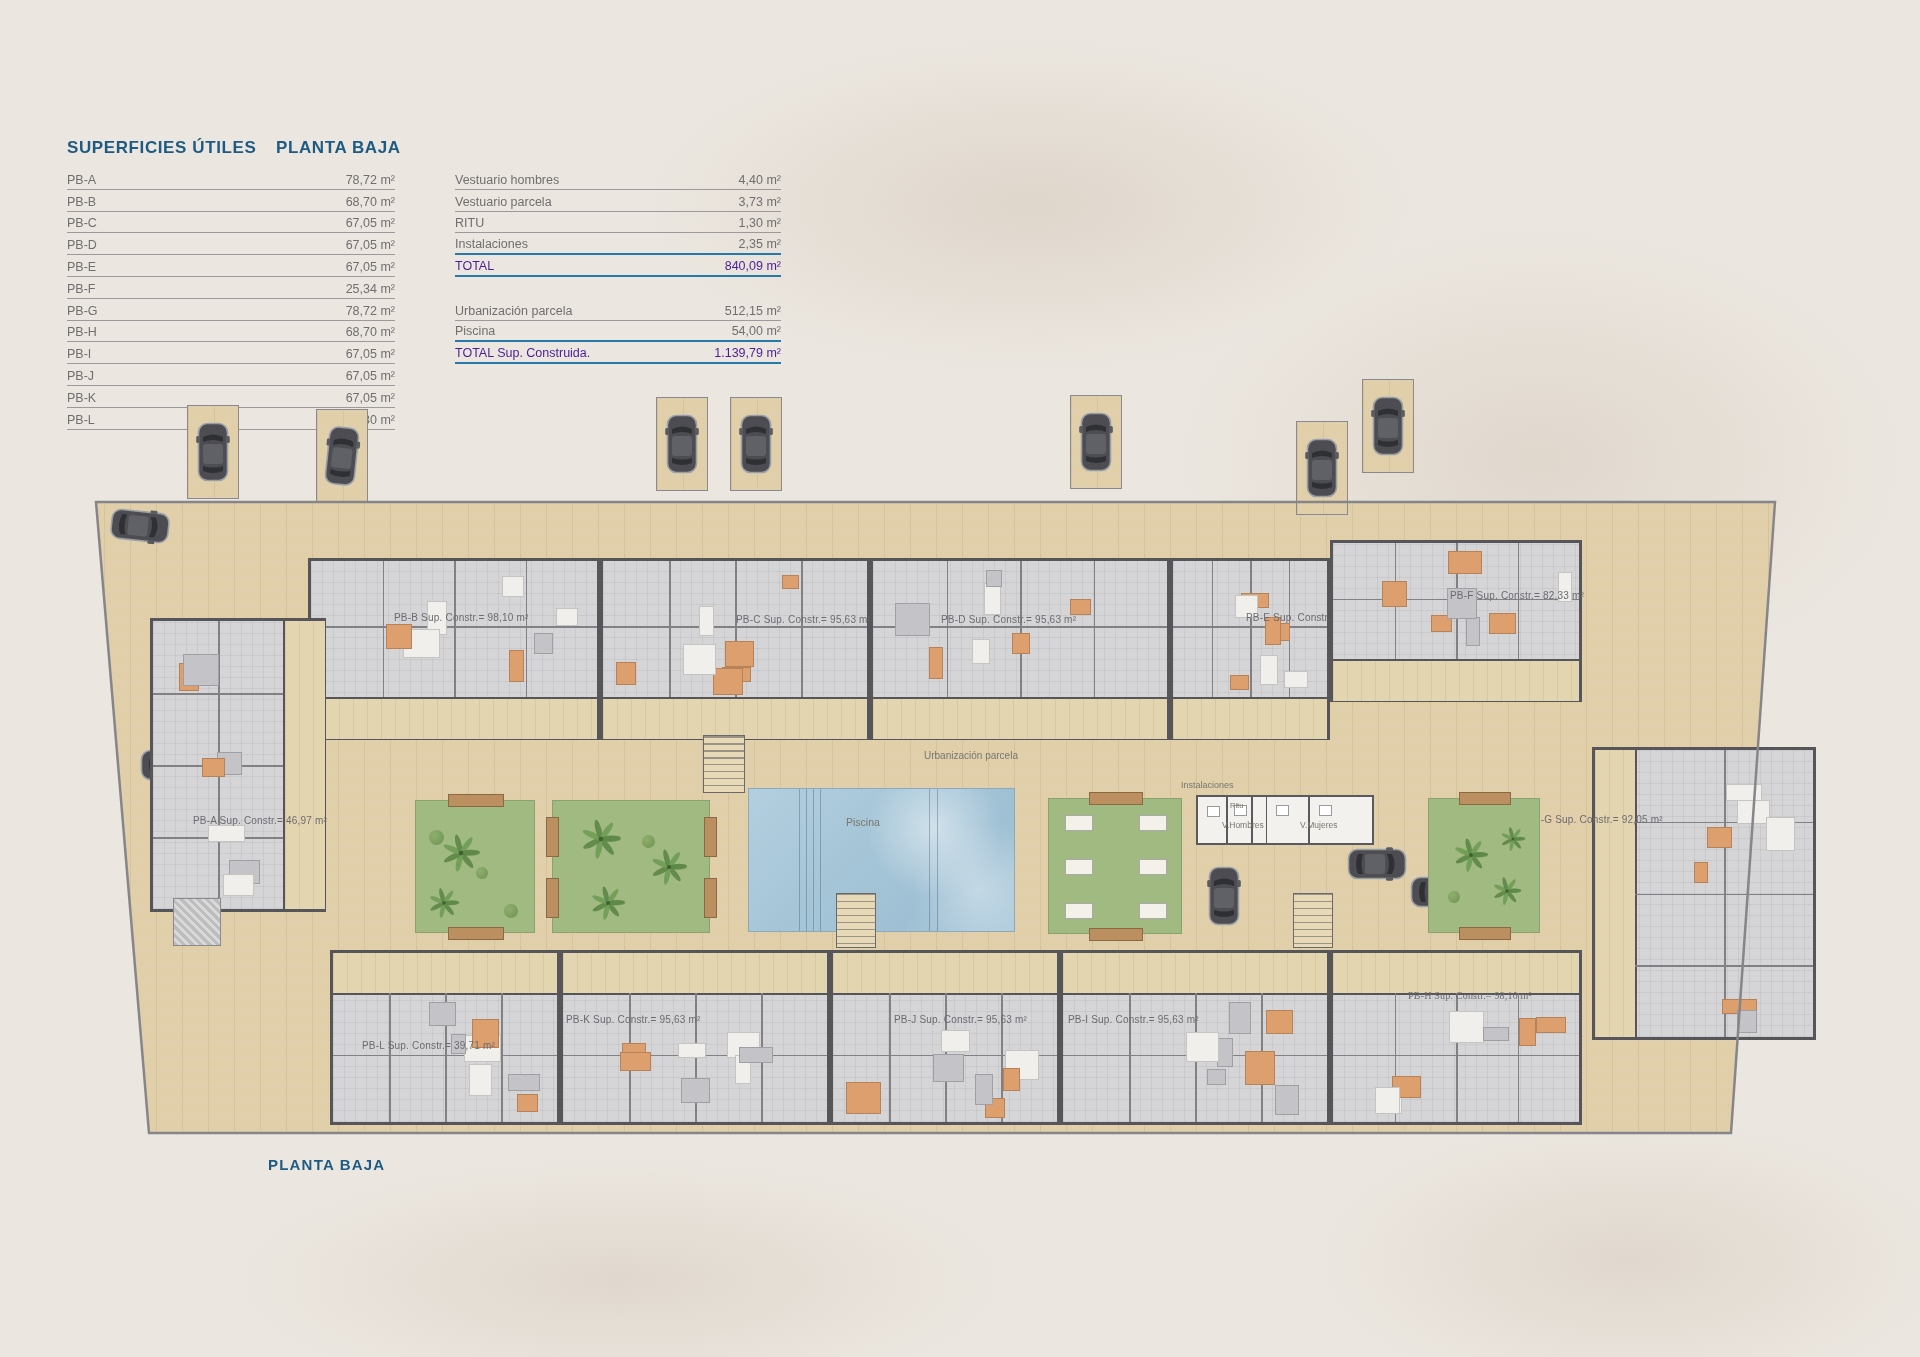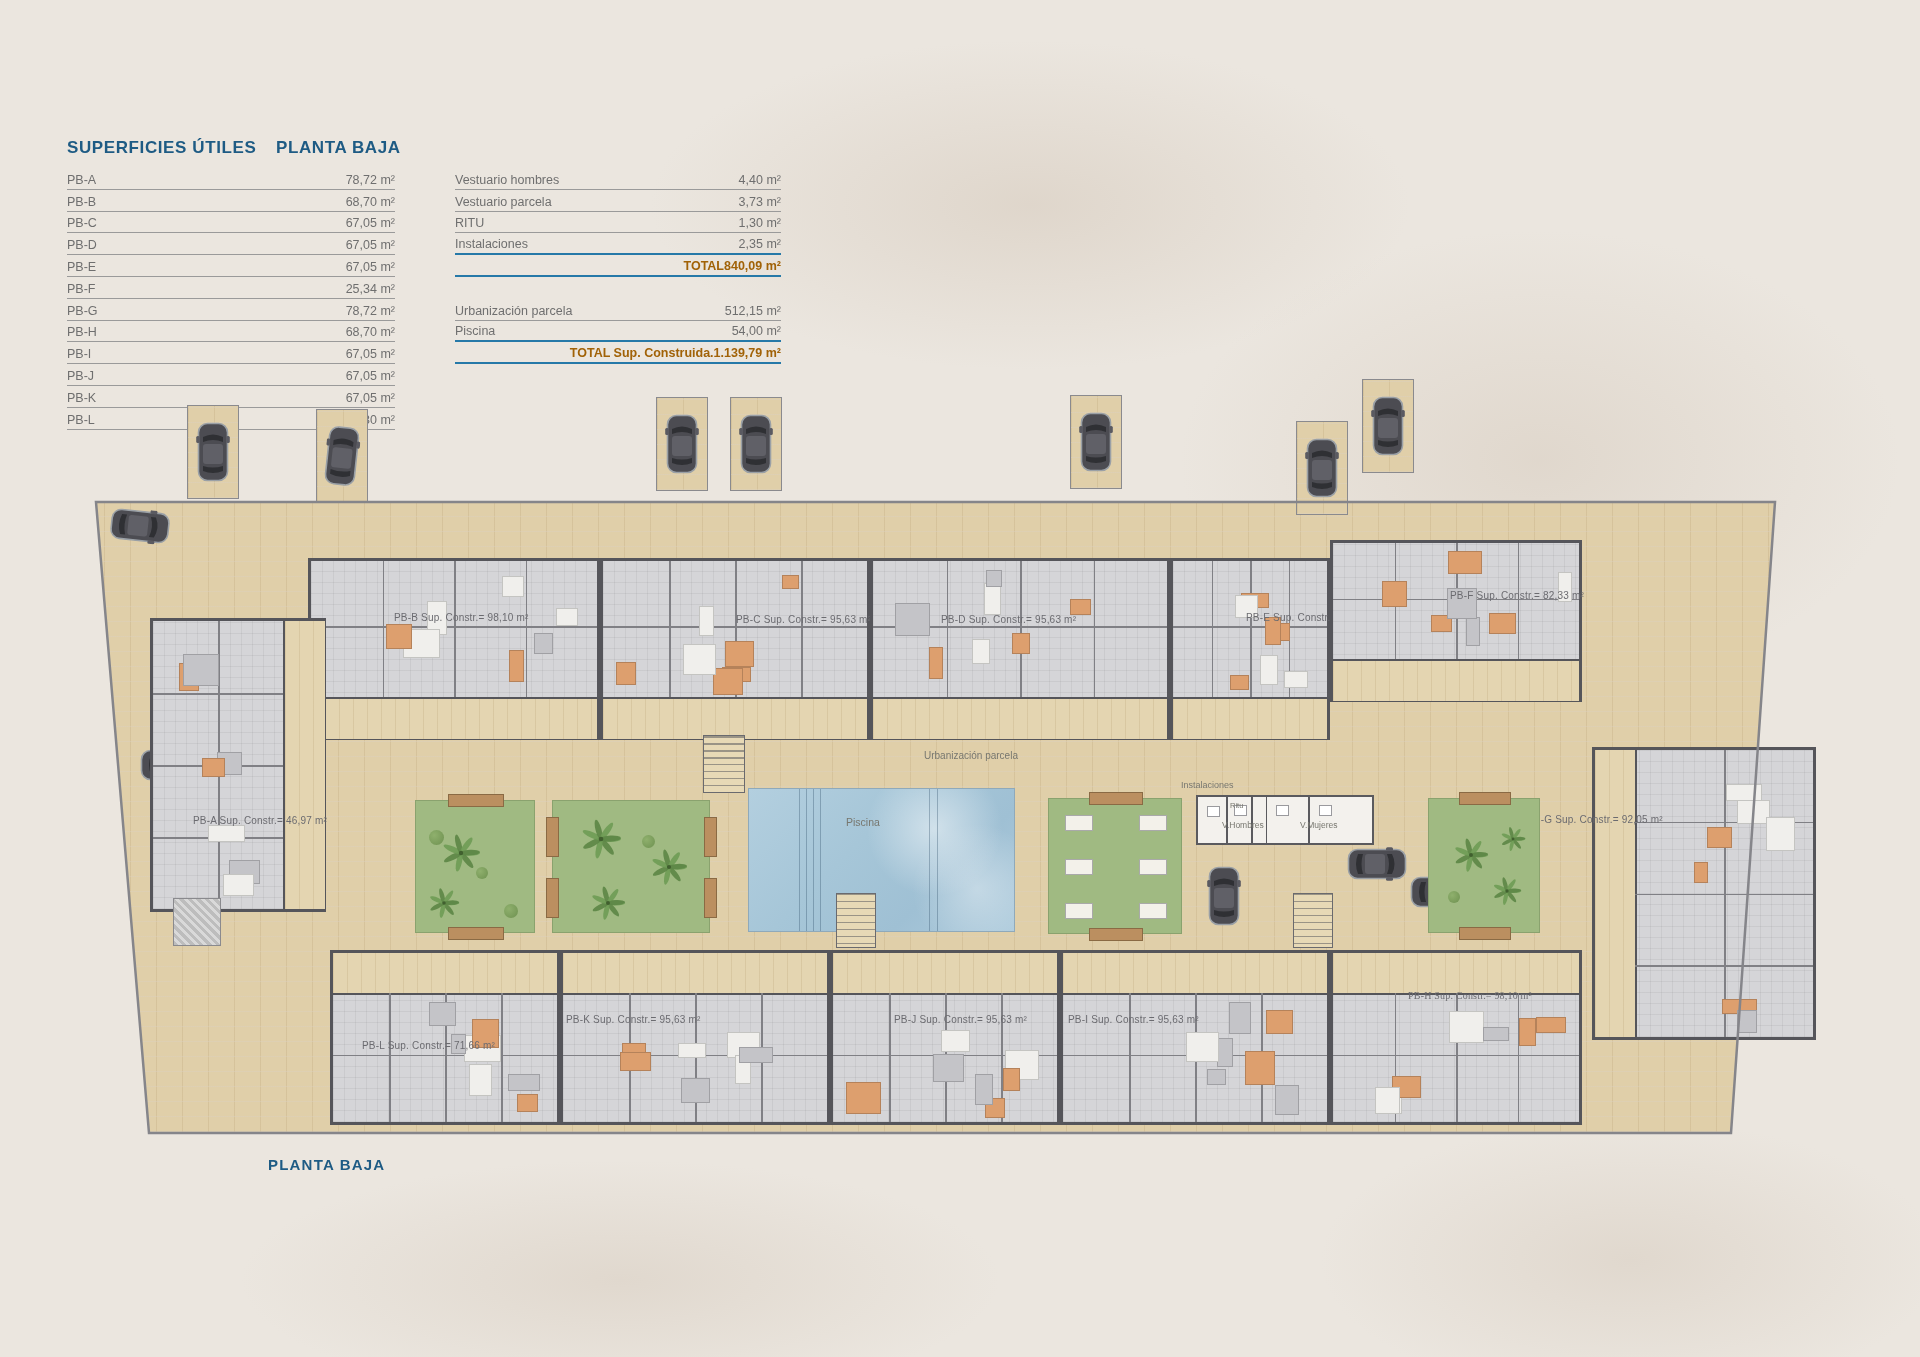--- a/index.html
+++ b/index.html
@@ -12,21 +12,21 @@
   .blob{position:absolute;border-radius:50%;pointer-events:none;}
 
   
   .tbl-title{position:absolute;font-size:17px;font-weight:700;letter-spacing:.6px;color:#1e5b84;white-space:nowrap;}
   .ttable{position:absolute;}
   .trow{display:flex;justify-content:space-between;align-items:flex-end;
         height:21.8px;border-bottom:1px solid #9a9a9a;box-sizing:border-box;
         font-size:12.5px;color:#6f6f6f;padding-bottom:2px;}
   .trow.spacer{border-bottom:none;}
   .trow.blue-line{border-bottom:2px solid #2679a8;}
-  .trow.total{color:#a16207;font-weight:700;justify-content:flex-end;}
+  .trow.total{color:#4c1d95;font-weight:400;}
   .tvalue{text-align:right;}
 
   
   #plan{position:absolute;inset:0;}
   .paving{
     background-color:#e0cfa9;
     background-image:
       repeating-linear-gradient(0deg, rgba(255,255,255,.28) 0 1px, rgba(255,255,255,0) 1px 15px),
       repeating-linear-gradient(90deg, rgba(150,120,70,.14) 0 1px, rgba(150,120,70,0) 1px 26px),
       repeating-linear-gradient(0deg, rgba(150,120,70,.20) 0 1px, rgba(150,120,70,0) 1px 15px);
@@ -429,21 +429,21 @@
       <div class="wallline" style="left: 168px; top: 40px; width: 1.5px; height: 129px;"></div>
       <div class="wallline" style="left: 0px; top: 101.92px; width: 224px; height: 1.5px;"></div>
       <div class="furn" style="left: 184.268px; top: 141.038px; width: 18.8301px; height: 15.5345px; background: rgb(221, 159, 110);"></div>
       <div class="furn" style="left: 136.039px; top: 111.122px; width: 20.4912px; height: 29.7324px; background: rgb(240, 239, 236);"></div>
       <div class="furn" style="left: 95.512px; top: 49.3349px; width: 25.109px; height: 21.5178px; background: rgb(196, 196, 200);"></div>
       <div class="furn" style="left: 130.996px; top: 82.3221px; width: 34.5354px; height: 24.2858px; background: rgb(240, 239, 236);"></div>
       <div class="furn" style="left: 118.423px; top: 81.2044px; width: 12.4001px; height: 17.3572px; background: rgb(196, 196, 200);"></div>
       <div class="furn" style="left: 174.556px; top: 120.699px; width: 30.7772px; height: 14.8679px; background: rgb(196, 196, 200);"></div>
       <div class="furn" style="left: 138.817px; top: 65.502px; width: 24.8517px; height: 27.9907px; background: rgb(221, 159, 110);"></div>
     </div>
-    <div class="unit-label" style="left: 362px; top: 1040px;">PB-L Sup. Constr.= 71,66 m²</div>
+    <div class="unit-label" style="left: 362px; top: 1040px;">PB-L Sup. Constr.= 39,71 m²</div>
     <div class="unit" style="left: 560px; top: 950px; width: 270px; height: 175px;">
       <div class="patio" style="left: 0px; top: 0px; width: 264px; height: 40px; border-bottom: 2px solid rgb(85, 85, 90);"></div>
       <div class="wallline" style="left: 66px; top: 40px; width: 1.5px; height: 129px;"></div>
       <div class="wallline" style="left: 132px; top: 40px; width: 1.5px; height: 129px;"></div>
       <div class="wallline" style="left: 198px; top: 40px; width: 1.5px; height: 129px;"></div>
       <div class="wallline" style="left: 0px; top: 101.92px; width: 264px; height: 1.5px;"></div>
       <div class="furn" style="left: 115.314px; top: 90.1155px; width: 25.5284px; height: 12.5618px; background: rgb(240, 239, 236);"></div>
       <div class="furn" style="left: 163.747px; top: 78.8126px; width: 31.1215px; height: 23.802px; background: rgb(240, 239, 236);"></div>
       <div class="furn" style="left: 117.541px; top: 124.566px; width: 27.1529px; height: 23.6789px; background: rgb(196, 196, 200);"></div>
       <div class="furn" style="left: 172.458px; top: 102.237px; width: 13.6966px; height: 26.3285px; background: rgb(240, 239, 236);"></div>

